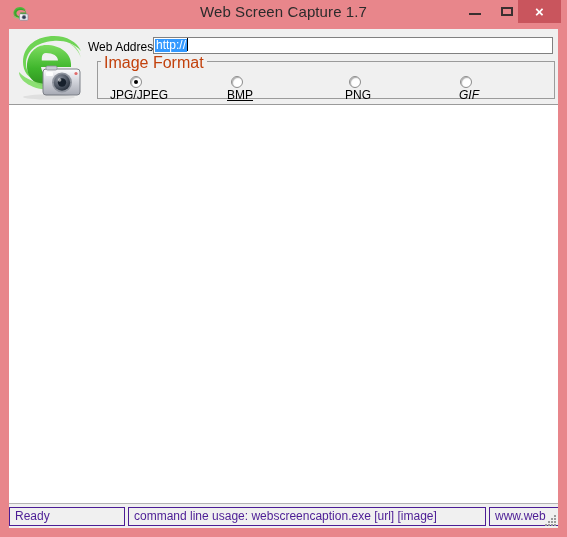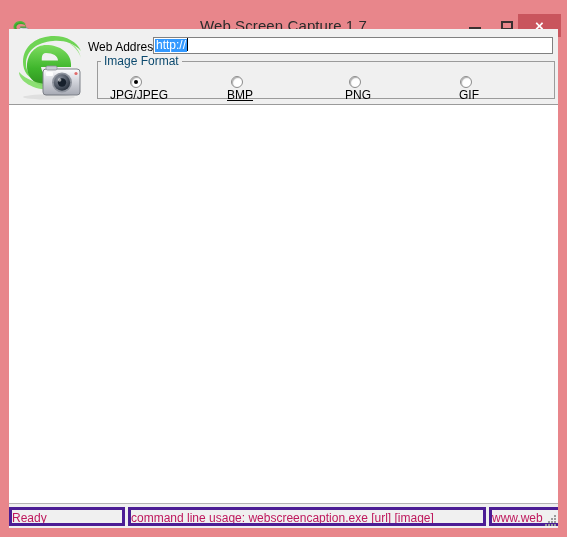--- a/index.html
+++ b/index.html
@@ -24,21 +24,20 @@
     box-sizing: border-box;
   }
 
   
   #titlebar {
     position: absolute;
     left: 0; top: 0;
     width: 567px;
     height: 28px;
     background: #e8868b;
-    margin-top: 14px;
   }
   #app-icon {
     position: absolute;
     left: 11px; top: 4px;
     width: 19px; height: 19px;
   }
   #title-text {
     position: absolute;
     left: 0; top: 3px;
     width: 567px;
@@ -154,22 +153,22 @@
     width: 458px; height: 38px;
     border: 1px solid #9b9b9b;
     box-sizing: border-box;
     background: transparent;
   }
   #image-format-legend {
     position: absolute;
     left: 92px; top: 25px;
     background: #f0f0f0;
     padding: 0 3px;
-    font-size: 12px;
-    color: #0c4a6e;
+    font-size: 16px;
+    color: #c2410c;
     font-family: "Liberation Sans", sans-serif;
   }
   .radio-item {
     position: absolute;
     top: 47px;
     height: 16px;
     display: flex;
     align-items: center;
     cursor: default;
     flex-direction: column;
@@ -217,26 +216,27 @@
     height: 25px;
     background: #f0f0f0;
     border-top: 1px solid #b4b4b4;
     box-sizing: border-box;
   }
   .status-panel {
     position: absolute;
     top: 3px;
     height: 19px;
     background: #f0f0f0;
-    border: 3px solid #4c1d95;
+    border: 1px solid #4c1d95;
     box-sizing: border-box;
     font-size: 12px;
-    color: #be185d;
+    color: #4c1d95;
     font-family: "Liberation Sans", sans-serif;
     line-height: 17px;
+    padding-left: 5px;
     overflow: hidden;
     white-space: nowrap;
   }
   #status-ready  { left: 0px;   width: 116px; }
   #status-usage  { left: 119px; width: 358px; }
   #status-web    { left: 480px; width: 69px; border-right: none; }
   #resize-grip {
     position: absolute;
     right: 1px; bottom: 1px;
     width: 14px; height: 14px;
@@ -338,21 +338,21 @@
       <div class="radio-item" style="left:211px;text-decoration:underline;">
         <span class="radio-circle"></span>
         <span class="radio-label">BMP</span>
       </div>
 
       <div class="radio-item" style="left:329px;">
         <span class="radio-circle"></span>
         <span class="radio-label">PNG</span>
       </div>
 
-      <div class="radio-item" style="left:443px;">
+      <div class="radio-item" style="left:443px;font-style:italic;">
         <span class="radio-circle"></span>
         <span class="radio-label">GIF</span>
       </div>
     </div>
 
     <div id="content-area"></div>
 
     <div id="statusbar">
       <div class="status-panel" id="status-ready">Ready</div>
       <div class="status-panel" id="status-web">www.web</div>

